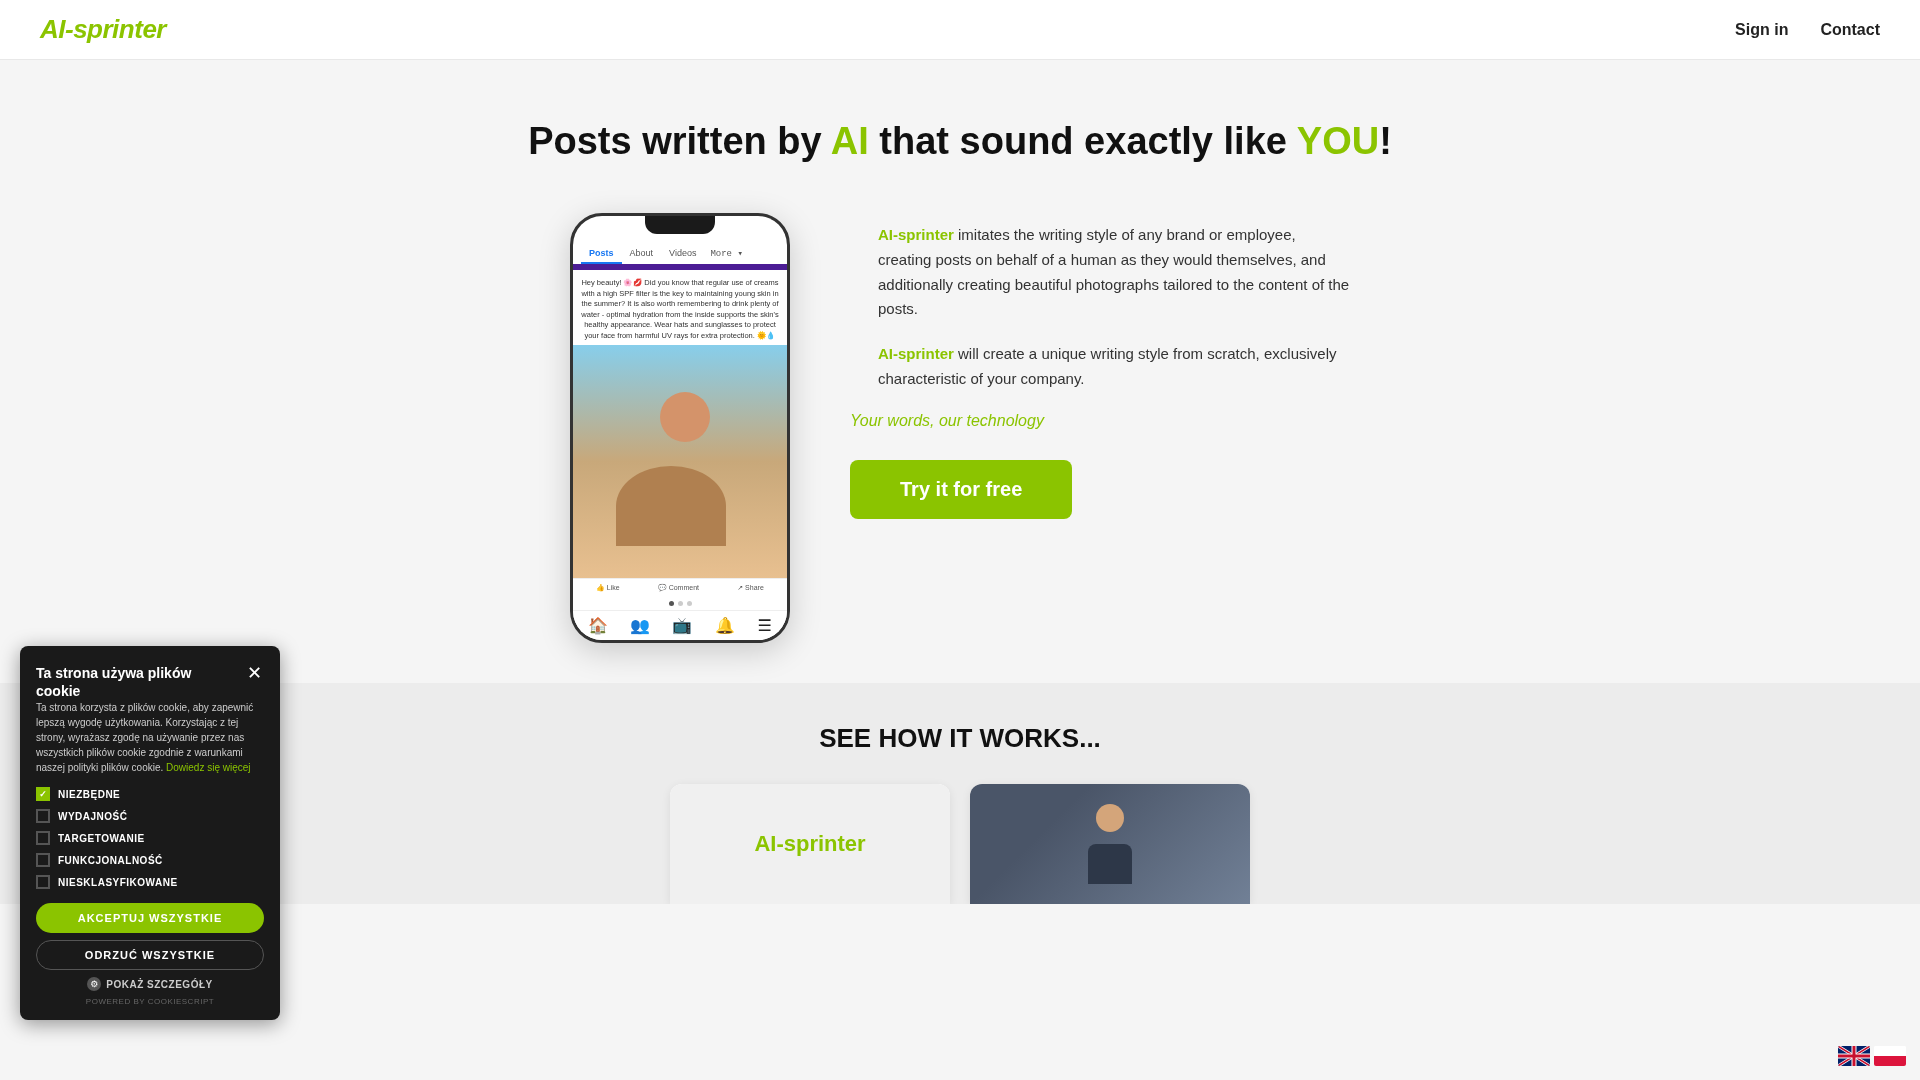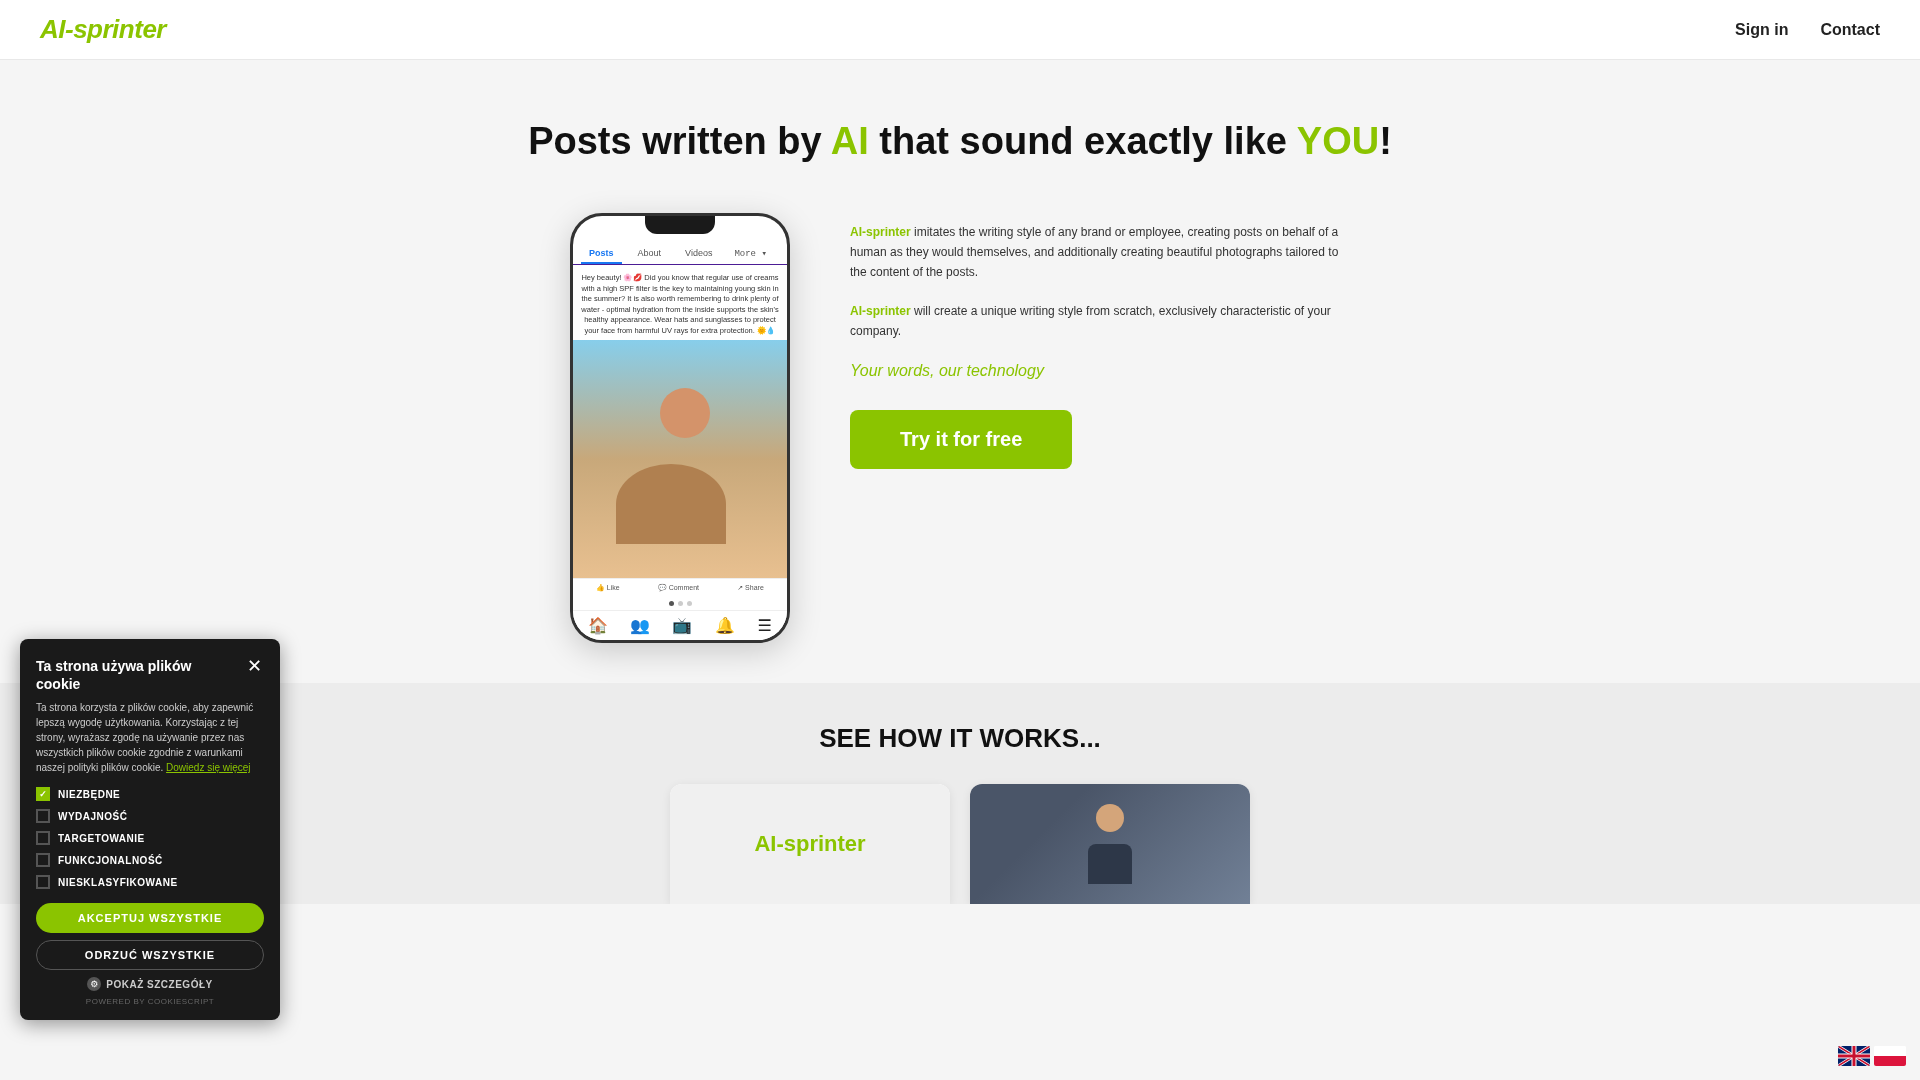--- a/index.html
+++ b/index.html
@@ -74,23 +74,23 @@
     }
     .phone-screen {
       width: 100%;
       height: 100%;
       background: #fff;
       display: flex;
       flex-direction: column;
     }
     .phone-tabs {
       display: flex;
-      gap: 8px;
+      gap: 0;
       padding: 8px 8px 0;
-      border-bottom: 1px solid #4c1d95;
+      border-bottom: 6px solid #4c1d95;
       margin-top: 20px;
     }
     .phone-tab {
       font-size: 9px;
       color: #555;
       padding: 4px 8px;
       cursor: pointer;
     }
     .phone-tab.active {
       color: #1877f2;
@@ -181,24 +181,25 @@
     }
     .phone-dot.active { background: #555; }
 
     
     .hero-text {
       text-align: left;
       max-width: 500px;
       padding-top: 10px;
     }
     .hero-text p {
-      font-size: 12px;
+      font-size: 15px;
       line-height: 1.65;
       color: #333;
       margin-bottom: 20px;
+      margin-left: 28px;
     }
     .hero-text .brand-green { color: #8bc400; font-weight: 700; }
     .hero-tagline {
       color: #8bc400;
       font-size: 16px;
       font-style: italic;
       margin-bottom: 30px;
     }
     .btn-try {
       background: #8bc400;
@@ -300,21 +301,21 @@
       color: #fff;
       border-radius: 8px;
       padding: 18px 16px 14px;
       z-index: 1000;
       box-shadow: 0 4px 20px rgba(0,0,0,0.4);
     }
     .cookie-header {
       display: flex;
       justify-content: center;
       align-items: flex-start;
-      margin-bottom: 7px;
+      margin-bottom: 0;
       gap: 31px;
     }
     .cookie-title {
       font-size: 14px;
       font-weight: 700;
       color: #fff;
       line-height: 1.3;
     }
     .cookie-close {
       background: none;
@@ -327,21 +328,20 @@
     }
     .cookie-desc {
       font-size: 10px;
       color: #ccc;
       line-height: 1.5;
       margin-bottom: 12px;
     }
     .cookie-link {
       color: #8bc400;
       cursor: pointer;
-      text-decoration: underline;
     }
     .cookie-checkboxes {
       display: flex;
       flex-direction: column;
       gap: 8px;
       margin-bottom: 14px;
     }
     .cookie-checkbox-row {
       display: flex;
       align-items: center;

